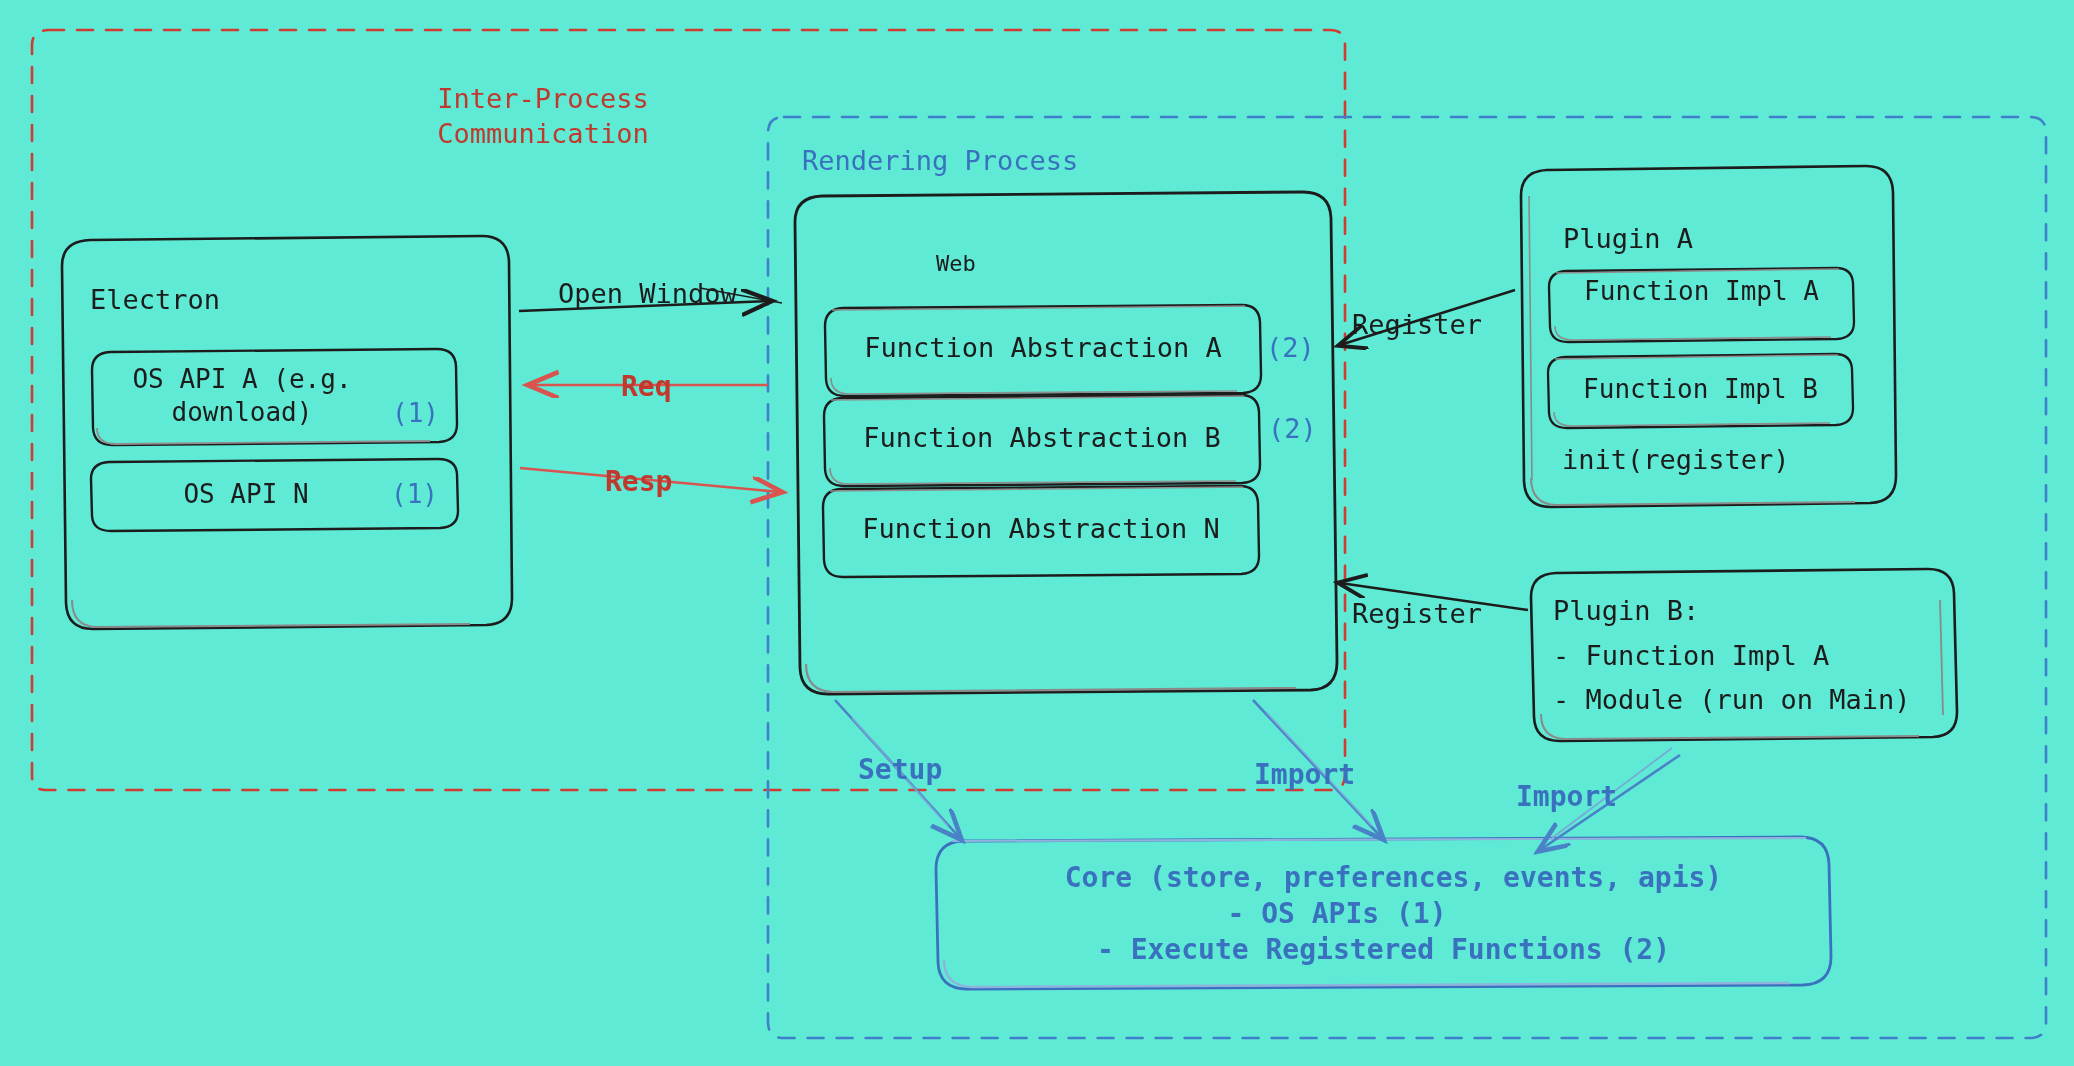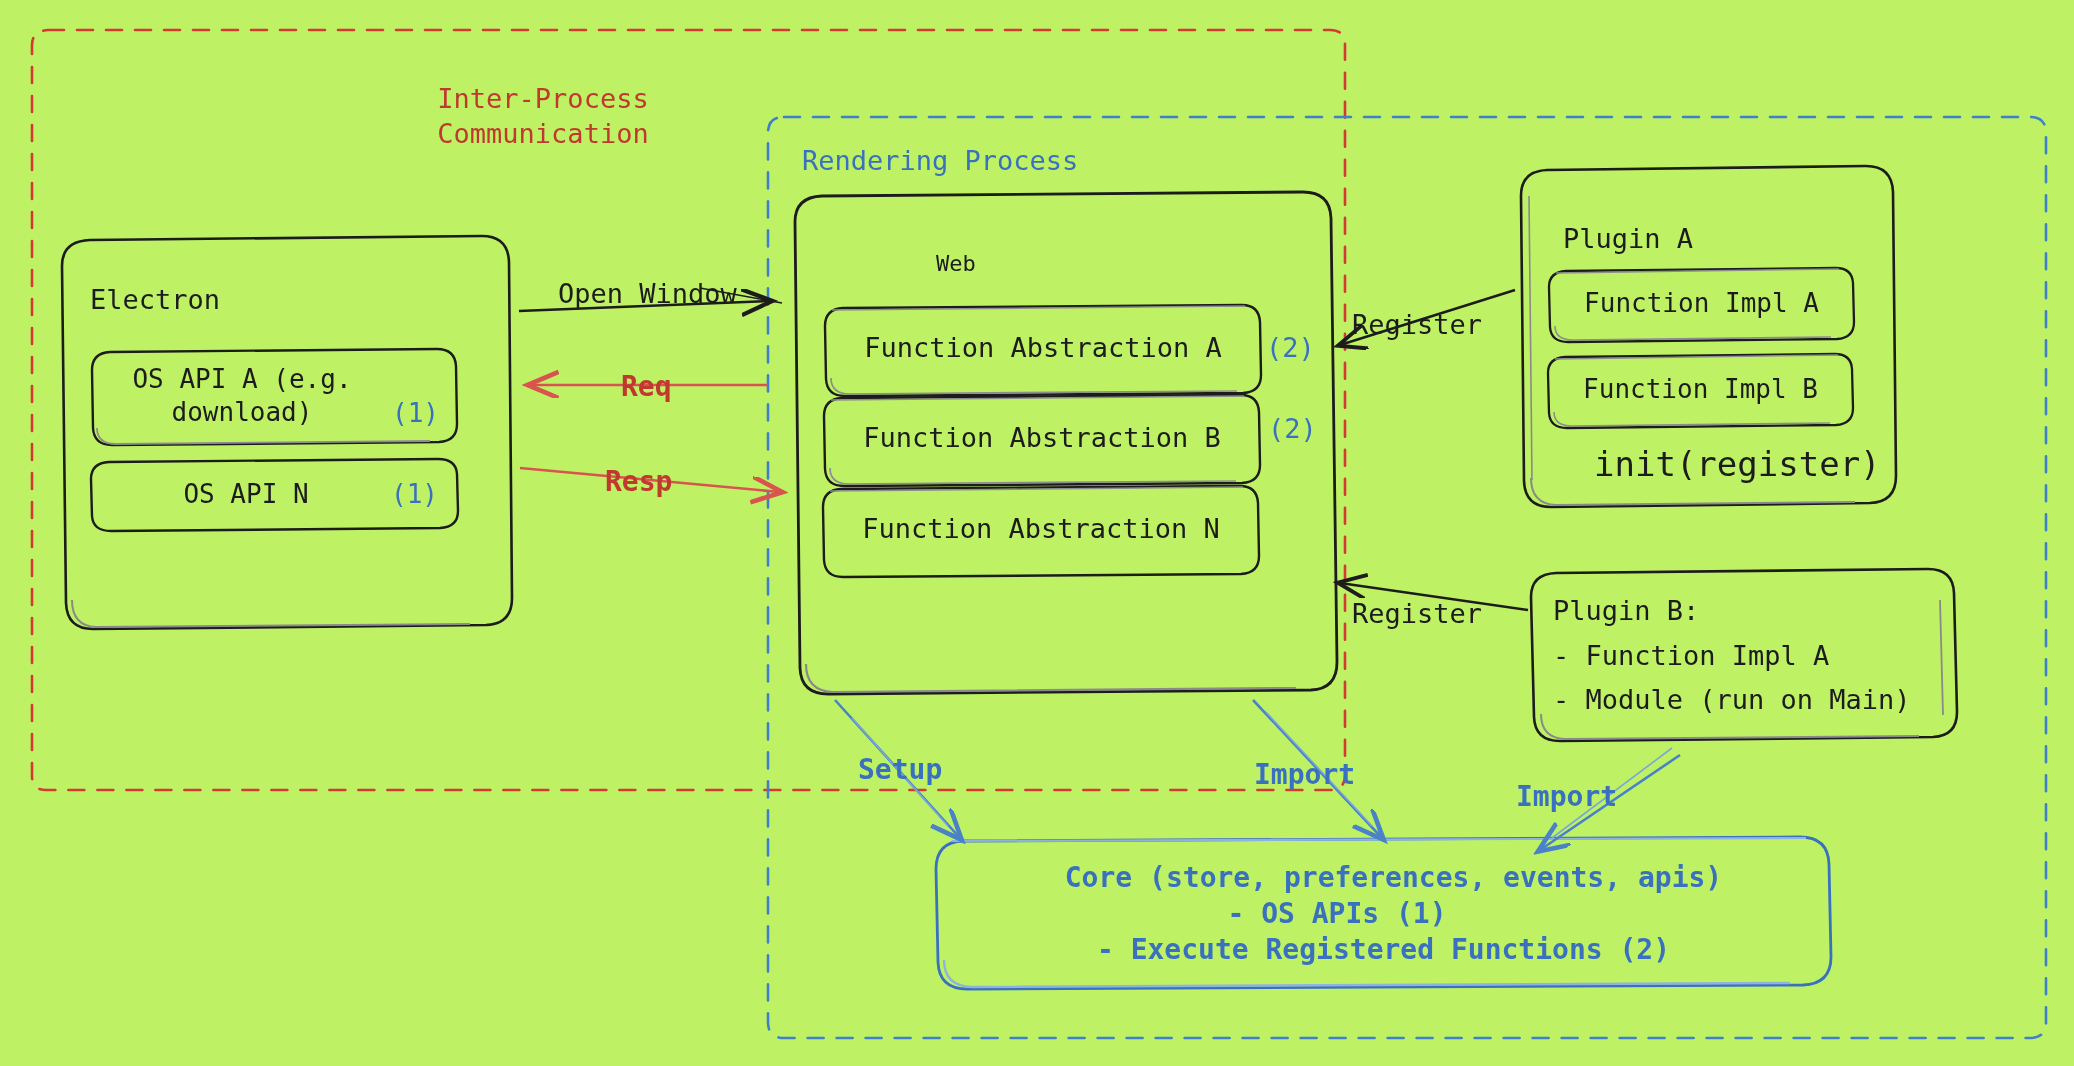--- a/index.html
+++ b/index.html
@@ -8,21 +8,21 @@
     background: #ffffff;
   }
   body {
     font-family: "DejaVu Sans Mono", "Liberation Mono", monospace;
   }
   #stage {
     position: relative;
     width: 2074px;
     height: 1066px;
     overflow: hidden;
-    background: #bef264;
+    background: #5eead4;
   }
   #vec {
     position: absolute;
     left: 0; top: 0;
     width: 2074px;
     height: 1066px;
   }
   .lbl {
     position: absolute;
     white-space: pre;
@@ -208,29 +208,29 @@
   </div>
   <div class="lbl blue" style="left:1268px; top:412px; font-size:27px;">(2)</div>
 
   <div style="position:absolute; left:823px; top:486px; width:436px; height:91px;">
     <div class="lbl ctr" style="left:0px; top:26px; width:436px; font-size:27px;">Function Abstraction N</div>
   </div>
 
 
   <div class="lbl" style="left:1563px; top:222px; font-size:27px;">Plugin A</div>
 
-  <div style="position:absolute; left:1549px; top:268px; width:299px; height:74px;padding-left:31px;">
+  <div style="position:absolute; left:1549px; top:256px; width:299px; height:74px;padding-left:31px;">
     <div class="lbl ctr" style="left:0px; top:19px; width:305px; font-size:26px;">Function Impl A</div>
   </div>
 
   <div style="position:absolute; left:1548px; top:354px; width:305px; height:74px;">
     <div class="lbl ctr" style="left:0px; top:19px; width:305px; font-size:26px;">Function Impl B</div>
   </div>
 
-  <div class="lbl" style="left:1562px; top:443px; font-size:34px;margin-left:32px;">init(register)</div>
+  <div class="lbl" style="left:1562px; top:443px; font-size:27px;">init(register)</div>
 
   <div class="lbl" style="left:1553px; top:594px; font-size:27px;">Plugin B:</div>
   <div class="lbl" style="left:1553px; top:639px; font-size:27px;">- Function Impl A</div>
   <div class="lbl" style="left:1553px; top:683px; font-size:27px;">- Module (run on Main)</div>
 
   <div style="position:absolute; left:936px; top:837px; width:895px; height:152px;">
     <div class="lbl blue bold ctr" style="left:0px; top:23px; width:895px; font-size:28px;padding-left:10px;">Core (store, preferences, events, apis)</div>
     <div class="lbl blue bold ctr" style="left:0px; top:59px; width:802px; font-size:28px;">- OS APIs (1)</div>
     <div class="lbl blue bold ctr" style="left:0px; top:95px; width:895px; font-size:28px;">- Execute Registered Functions (2)</div>
   </div>

